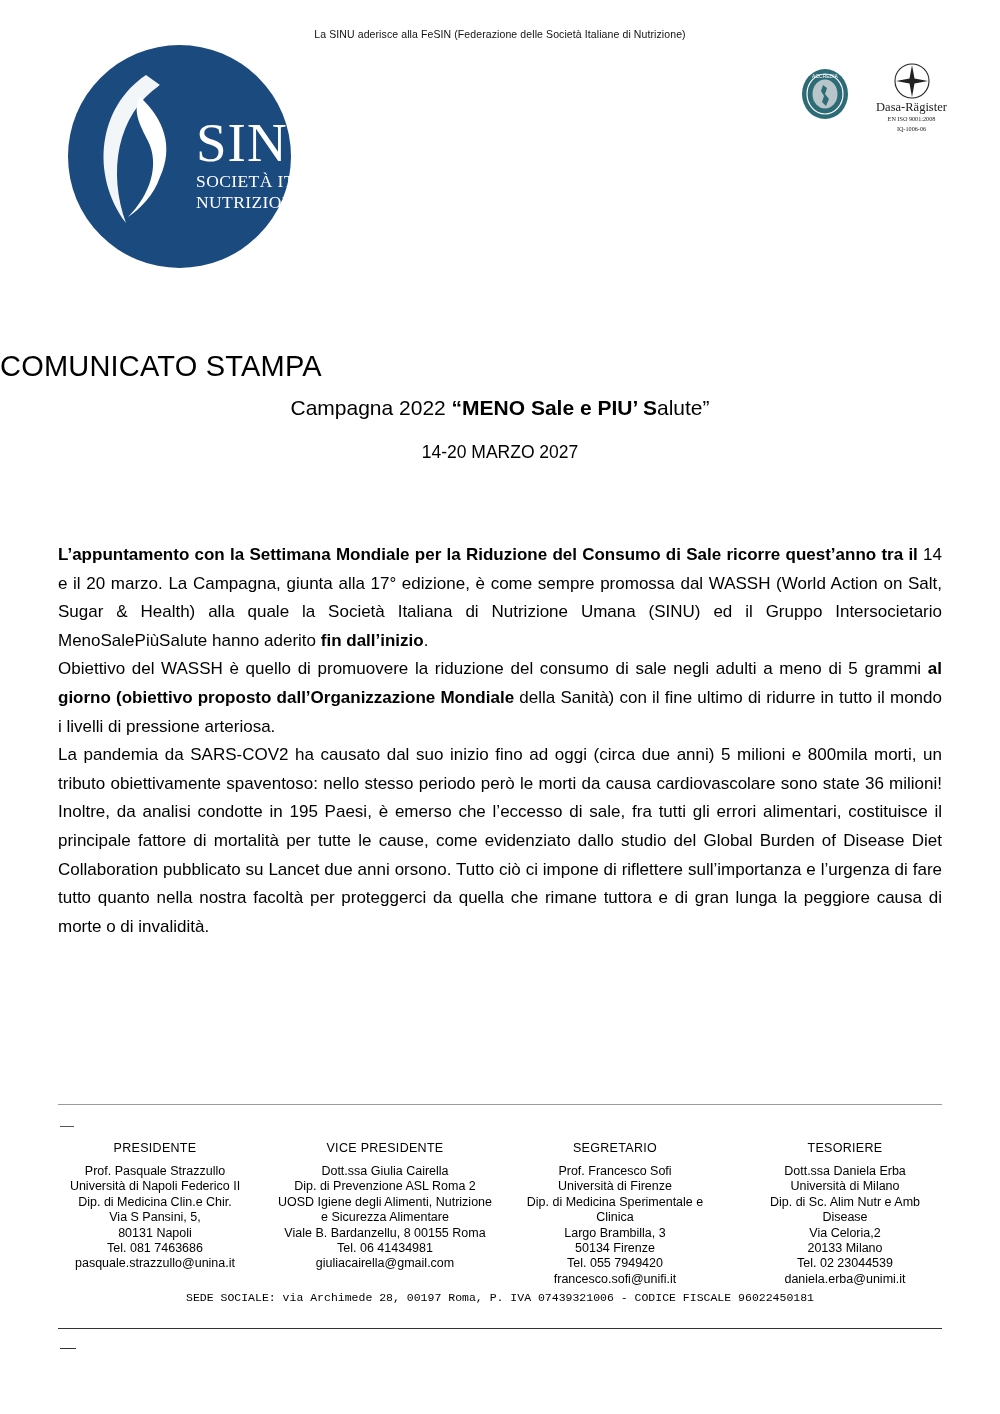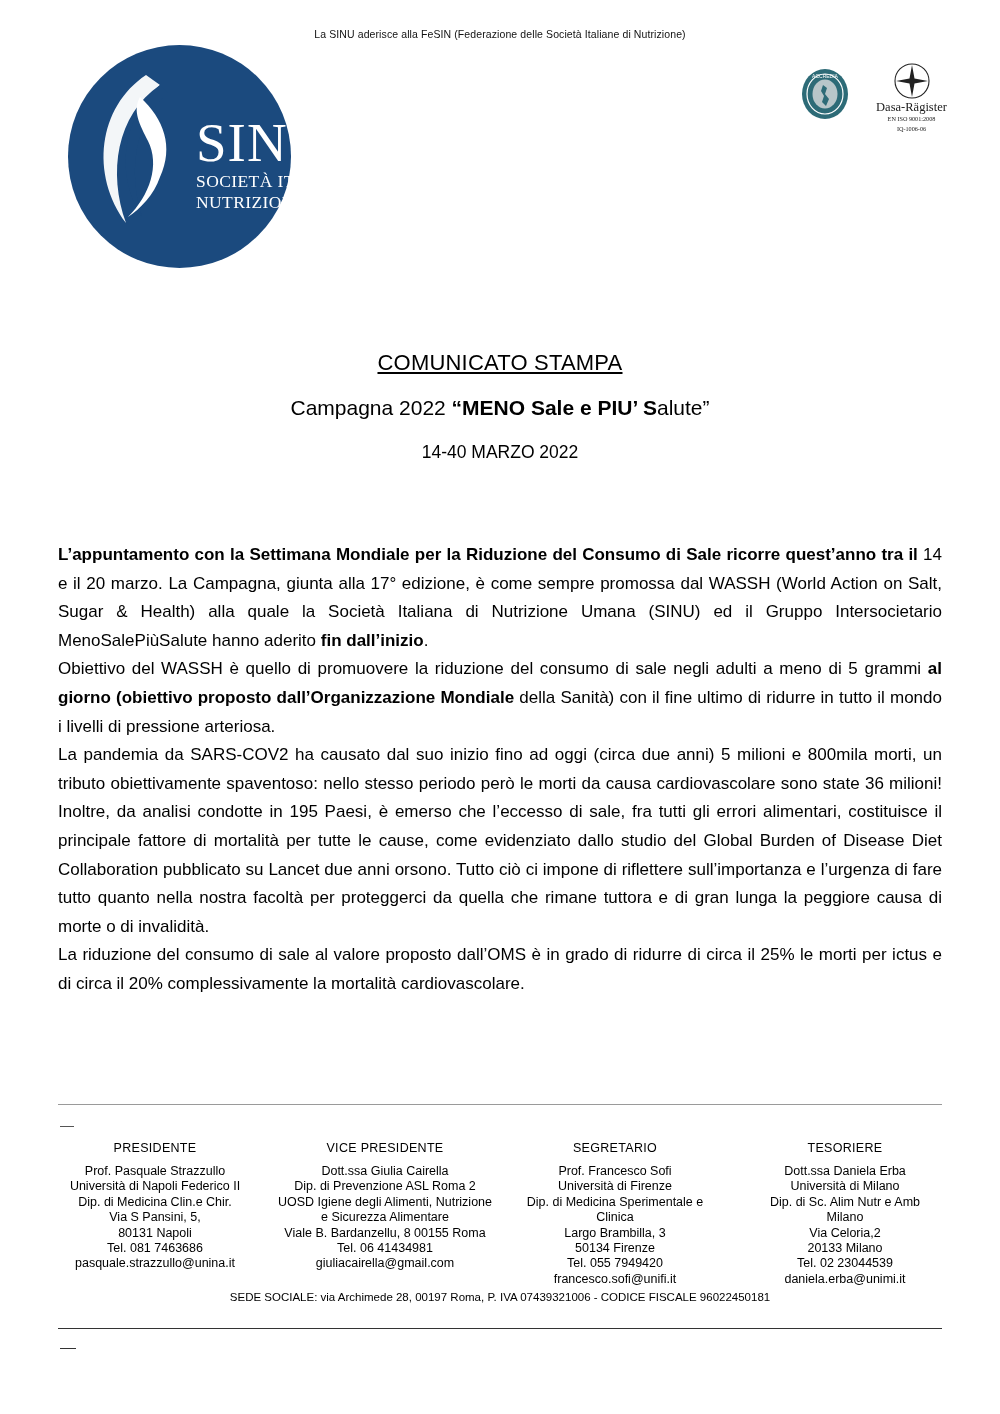--- a/index.html
+++ b/index.html
@@ -80,25 +80,23 @@
     line-height: 1.45;
     margin-top: 1px;
   }
 
   
   .title-main {
     position: absolute;
     top: 350px;
     left: 0;
     width: 1000px;
-    text-align: center;
-    font-size: 22px;
+    font-size: 29px;
     font-weight: normal;
     letter-spacing: 0.2px;
-    text-decoration: underline;
   }
   .title-sub {
     position: absolute;
     top: 396px;
     left: 0;
     width: 1000px;
     text-align: center;
     font-size: 21px;
   }
   .title-sub b { font-weight: bold; }
@@ -188,20 +186,21 @@
   }
 
   .sede {
     position: absolute;
     left: 0;
     top: 1290px;
     width: 1000px;
     text-align: center;
     font-size: 11.5px;
     line-height: 15px;
+    font-family: Liberation Mono, monospace;
   }
   .sede a, .mail-link {
     color: #1a1ae0;
     text-decoration: underline;
   }
 </style>
 </head>
 <body>
 
 <div class="page">
@@ -238,31 +237,30 @@
       <div class="dasa-name">Dasa-Rägister</div>
       <div class="dasa-sub">EN ISO 9001:2008</div>
       <div class="dasa-sub">IQ-1006-06</div>
     </div>
   </div>
 
   <div class="title-main">COMUNICATO STAMPA</div>
   <div class="title-sub">
     <span>Campagna 2022 </span><b>“MENO Sale e PIU’ S</b><span>alute”</span>
   </div>
-  <div class="title-dates">14-40 MARZO 2022</div>
+  <div class="title-dates">14-20 MARZO 2027</div>
 
   <div class="body-wrap">
     <p class="para"><b>L’appuntamento con la Settimana Mondiale per la Riduzione del Consumo di Sale ricorre quest’anno tra il</b><span> 14 e il 20 marzo. La Campagna, giunta alla 17° edizione, è come sempre promossa dal WASSH (World Action on Salt, Sugar &amp; Health) alla quale la Società Italiana di Nutrizione Umana (SINU) ed il Gruppo Intersocietario MenoSalePiùSalute hanno aderito </span><b>fin dall’inizio</b><span>.</span></p>
 
     <p class="para"><span>Obiettivo del WASSH è quello di promuovere la riduzione del consumo di sale negli adulti a meno di 5 grammi </span><b>al giorno (obiettivo proposto dall’Organizzazione Mondiale</b><span> della Sanità) con il fine ultimo di ridurre in tutto il mondo i livelli di pressione arteriosa.</span></p>
 
 
     <p class="para">La pandemia da SARS-COV2 ha causato dal suo inizio fino ad oggi (circa due anni) 5 milioni e 800mila morti, un tributo obiettivamente spaventoso: nello stesso periodo però le morti da causa cardiovascolare sono state 36 milioni! Inoltre, da analisi condotte in 195 Paesi, è emerso che l’eccesso di sale, fra tutti gli errori alimentari, costituisce il principale fattore di mortalità per tutte le cause, come evidenziato dallo studio del Global Burden of Disease Diet Collaboration pubblicato su Lancet due anni orsono. Tutto ciò ci impone di riflettere sull’importanza e l’urgenza di fare tutto quanto nella nostra facoltà per proteggerci da quella che rimane tuttora e di gran lunga la peggiore causa di morte o di invalidità.</p>
 
-    <p class="para">La riduzione del consumo di sale al valore proposto dall’OMS è in grado di ridurre di circa il 25% le morti per ictus e di circa il 20% complessivamente la mortalità cardiovascolare.</p>
   </div>
 
   <div class="rule-top"></div>
   <div class="dash-top"></div>
 
   <div class="officers">
     <div class="officer">
       <div class="officer-role">PRESIDENTE</div>
       <div class="officer-line">Prof. Pasquale Strazzullo</div>
       <div class="officer-line">Università di Napoli Federico II</div>
@@ -291,21 +289,21 @@
       <div class="officer-line">Largo Brambilla, 3</div>
       <div class="officer-line">50134 Firenze</div>
       <div class="officer-line">Tel. 055 7949420</div>
       <div class="officer-line">francesco.sofi@unifi.it</div>
     </div>
     <div class="officer">
       <div class="officer-role">TESORIERE</div>
       <div class="officer-line">Dott.ssa Daniela Erba</div>
       <div class="officer-line">Università di Milano</div>
       <div class="officer-line">Dip. di Sc. Alim Nutr e Amb</div>
-      <div class="officer-line">Milano</div>
+      <div class="officer-line">Disease</div>
       <div class="officer-line">Via Celoria,2</div>
       <div class="officer-line">20133 Milano</div>
       <div class="officer-line">Tel. 02 23044539</div>
       <div class="officer-line">daniela.erba@unimi.it</div>
     </div>
   </div>
 
   <div class="sede">
     <div>SEDE SOCIALE: via Archimede 28, 00197 Roma, P. IVA 07439321006 - CODICE FISCALE 96022450181</div>
   </div>

